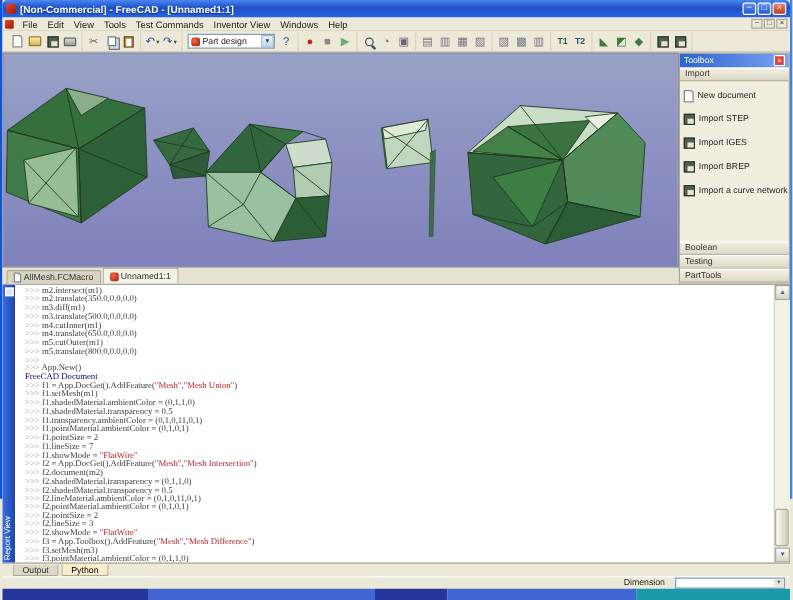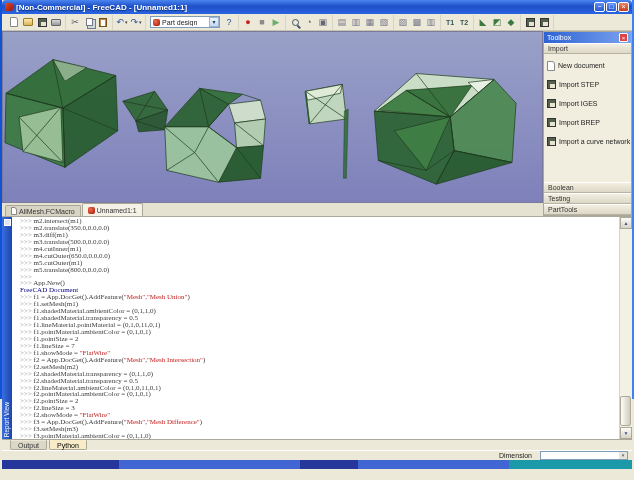--- a/index.html
+++ b/index.html
@@ -99,20 +99,29 @@
 <div class="window">
 
   <div class="titlebar">
     <div class="app-icon"></div>
     <div class="title-text">[Non-Commercial] - FreeCAD - [Unnamed1:1]</div>
     <div class="tb-btn tb-min">−</div>
     <div class="tb-btn tb-max">□</div>
     <div class="tb-btn tb-close">×</div>
   </div>
 
+  <div class="menubar">
+    <div class="mdi-doc-icon"></div>
+    <span><span class="menu-item">File</span><span class="menu-item">Edit</span><span class="menu-item">View</span><span class="menu-item">Tools</span><span class="menu-item">Test Commands</span><span class="menu-item">Inventor View</span><span class="menu-item">Windows</span><span class="menu-item">Help</span></span>
+    <div class="mdi-ctrls">
+      <div class="mdi-btn">−</div>
+      <div class="mdi-btn">□</div>
+      <div class="mdi-btn">×</div>
+    </div>
+  </div>
 
   <div class="toolbar">
     <span style="display:flex;align-items:center">
         <span class="tgroup">
           <span class="tbtn">
             <i class="ic ic-page"></i>
           </span>
           <span class="tbtn">
             <i class="ic ic-folder"></i>
           </span>
@@ -339,45 +348,45 @@
       <div class="dock-btn"></div>
       <div class="dock-label">Report View</div>
     </div>
     <div class="console">
       <div>
           <div class="cline"><span class="prompt">&gt;&gt;&gt; </span><span>m2.intersect(m1)</span></div>
           <div class="cline"><span class="prompt">&gt;&gt;&gt; </span><span>m2.translate(350.0,0.0,0.0)</span></div>
           <div class="cline"><span class="prompt">&gt;&gt;&gt; </span><span>m3.diff(m1)</span></div>
           <div class="cline"><span class="prompt">&gt;&gt;&gt; </span><span>m3.translate(500.0,0.0,0.0)</span></div>
           <div class="cline"><span class="prompt">&gt;&gt;&gt; </span><span>m4.cutInner(m1)</span></div>
-          <div class="cline"><span class="prompt">&gt;&gt;&gt; </span><span>m4.cutOuter(650.0,0.0,0.0)</span></div>
+          <div class="cline"><span class="prompt">&gt;&gt;&gt; </span><span>m4.translate(650.0,0.0,0.0)</span></div>
           <div class="cline"><span class="prompt">&gt;&gt;&gt; </span><span>m5.cutOuter(m1)</span></div>
           <div class="cline"><span class="prompt">&gt;&gt;&gt; </span><span>m5.translate(800.0,0.0,0.0)</span></div>
           <div class="cline"><span class="prompt">&gt;&gt;&gt; </span></div>
           <div class="cline"><span class="prompt">&gt;&gt;&gt; </span><span>App.New()</span></div>
           <div class="cline"><span class="blue">FreeCAD Document</span></div>
           <div class="cline"><span class="prompt">&gt;&gt;&gt; </span><span>f1 = App.DocGet().AddFeature(</span><span class="str">"Mesh"</span><span>,</span><span class="str">"Mesh Union"</span><span>)</span></div>
           <div class="cline"><span class="prompt">&gt;&gt;&gt; </span><span>f1.setMesh(m1)</span></div>
           <div class="cline"><span class="prompt">&gt;&gt;&gt; </span><span>f1.shadedMaterial.ambientColor = (0,1,1,0)</span></div>
           <div class="cline"><span class="prompt">&gt;&gt;&gt; </span><span>f1.shadedMaterial.transparency = 0.5</span></div>
-          <div class="cline"><span class="prompt">&gt;&gt;&gt; </span><span>f1.lineMaterial.pointMaterial = (0,1,0,11,0,1)</span></div>
+          <div class="cline"><span class="prompt">&gt;&gt;&gt; </span><span>f1.transparency.ambientColor = (0,1,0,11,0,1)</span></div>
           <div class="cline"><span class="prompt">&gt;&gt;&gt; </span><span>f1.pointMaterial.ambientColor = (0,1,0,1)</span></div>
           <div class="cline"><span class="prompt">&gt;&gt;&gt; </span><span>f1.pointSize = 2</span></div>
           <div class="cline"><span class="prompt">&gt;&gt;&gt; </span><span>f1.lineSize = 7</span></div>
           <div class="cline"><span class="prompt">&gt;&gt;&gt; </span><span>f1.showMode = </span><span class="str">"FlatWire"</span></div>
           <div class="cline"><span class="prompt">&gt;&gt;&gt; </span><span>f2 = App.DocGet().AddFeature(</span><span class="str">"Mesh"</span><span>,</span><span class="str">"Mesh Intersection"</span><span>)</span></div>
-          <div class="cline"><span class="prompt">&gt;&gt;&gt; </span><span>f2.setMesh(m2)</span></div>
+          <div class="cline"><span class="prompt">&gt;&gt;&gt; </span><span>f2.document(m2)</span></div>
           <div class="cline"><span class="prompt">&gt;&gt;&gt; </span><span>f2.shadedMaterial.transparency = (0,1,1,0)</span></div>
           <div class="cline"><span class="prompt">&gt;&gt;&gt; </span><span>f2.shadedMaterial.transparency = 0.5</span></div>
           <div class="cline"><span class="prompt">&gt;&gt;&gt; </span><span>f2.lineMaterial.ambientColor = (0,1,0,11,0,1)</span></div>
           <div class="cline"><span class="prompt">&gt;&gt;&gt; </span><span>f2.pointMaterial.ambientColor = (0,1,0,1)</span></div>
           <div class="cline"><span class="prompt">&gt;&gt;&gt; </span><span>f2.pointSize = 2</span></div>
           <div class="cline"><span class="prompt">&gt;&gt;&gt; </span><span>f2.lineSize = 3</span></div>
           <div class="cline"><span class="prompt">&gt;&gt;&gt; </span><span>f2.showMode = </span><span class="str">"FlatWire"</span></div>
-          <div class="cline"><span class="prompt">&gt;&gt;&gt; </span><span>f3 = App.DocGet().AddFeature(</span><span class="str">"Mesh"</span><span>,</span><span class="str">"Mesh Difference"</span><span>)</span></div>
+          <div class="cline"><span class="prompt">&gt;&gt;&gt; </span><span>f3 = App.Toolbox().AddFeature(</span><span class="str">"Mesh"</span><span>,</span><span class="str">"Mesh Difference"</span><span>)</span></div>
           <div class="cline"><span class="prompt">&gt;&gt;&gt; </span><span>f3.setMesh(m3)</span></div>
           <div class="cline"><span class="prompt">&gt;&gt;&gt; </span><span>f3.pointMaterial.ambientColor = (0,1,1,0)</span></div>
         </div>
     </div>
     <div class="scrollbar">
       <div class="sb-btn">▲</div>
       <div class="sb-track">
         <div class="sb-thumb"></div>
       </div>
       <div class="sb-btn">▼</div>

